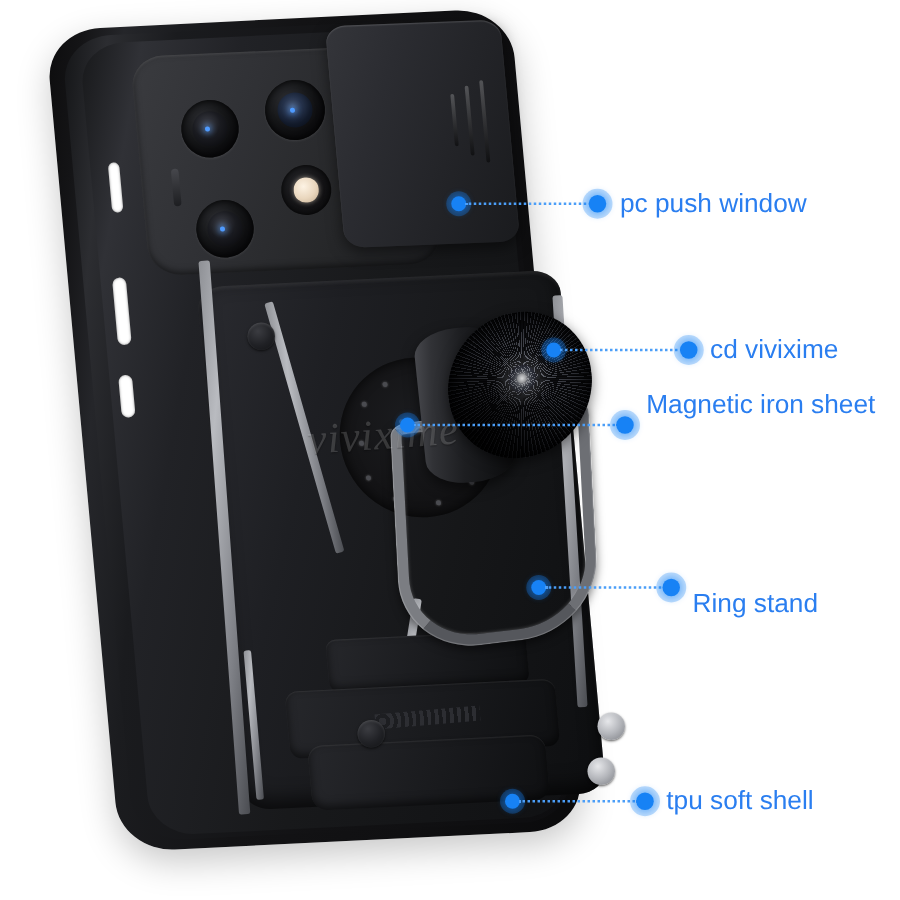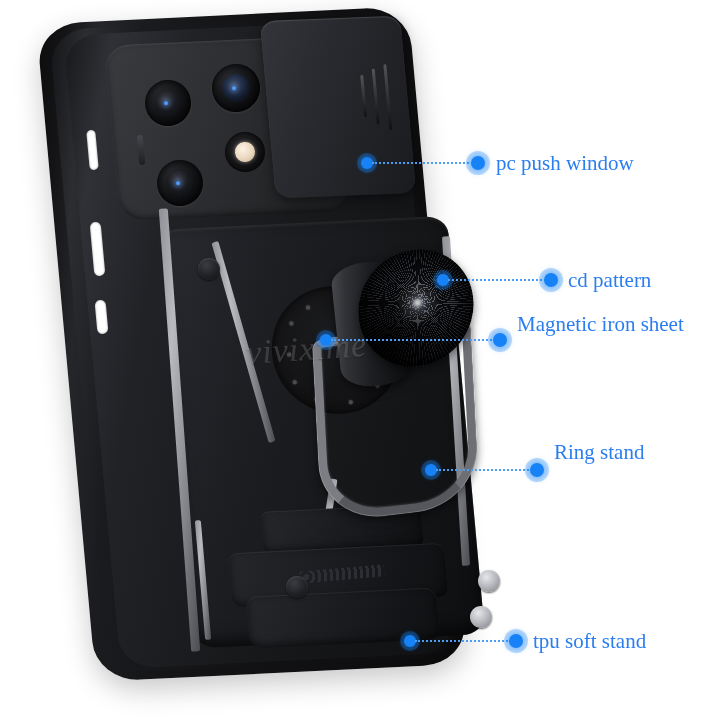--- a/index.html
+++ b/index.html
@@ -384,21 +384,21 @@
     border-top: 2px dotted var(--accent-line, #4b9ef8);
     transform: translateY(-50%);
   }
   .label {
     position: absolute;
     color: var(--accent-text, #2a7ef0);
     font-size: 21px;
     line-height: 1;
     white-space: nowrap;
     transform: translateY(-50%);
-    font-family: Liberation Serif, serif;
+    font-family: Liberation Sans, sans-serif;
   }
 </style>
 </head>
 <body>
 
 <div id="stage" style="--accent: #1782f5; --accent-line: #4b9ef8; --accent-text: #2a7ef0; background: rgb(255, 255, 255);">
 
   <div id="product">
 
     <div class="shell-outer"></div>
@@ -477,37 +477,37 @@
     <span class="dot small" style="left:367px;top:163px"></span>
     <span class="leader" style="left:372px;top:163px;width:101px"></span>
     <span class="dot" style="left:478px;top:163px"></span>
     <span class="label" style="left:496px;top:163px">pc push window</span>
   </div>
 
   <div class="callout">
     <span class="dot small" style="left:443px;top:280px"></span>
     <span class="leader" style="left:448px;top:280px;width:98px"></span>
     <span class="dot" style="left:551px;top:280px"></span>
-    <span class="label" style="left:568px;top:280px">cd pattern</span>
+    <span class="label" style="left:568px;top:280px">cd vivixime</span>
   </div>
 
   <div class="callout">
     <span class="dot small" style="left:326px;top:340px"></span>
     <span class="leader" style="left:331px;top:340px;width:164px"></span>
     <span class="dot" style="left:500px;top:340px"></span>
     <span class="label" style="left:517px;top:324px">Magnetic iron sheet</span>
   </div>
 
   <div class="callout">
     <span class="dot small" style="left:431px;top:470px"></span>
     <span class="leader" style="left:436px;top:470px;width:96px"></span>
     <span class="dot" style="left:537px;top:470px"></span>
-    <span class="label" style="left:554px;top:452px">Ring stand</span>
+    <span class="label" style="left:554px;top:483px">Ring stand</span>
   </div>
 
   <div class="callout">
     <span class="dot small" style="left:410px;top:641px"></span>
     <span class="leader" style="left:415px;top:641px;width:96px"></span>
     <span class="dot" style="left:516px;top:641px"></span>
-    <span class="label" style="left:533px;top:641px">tpu soft stand</span>
+    <span class="label" style="left:533px;top:641px">tpu soft shell</span>
   </div>
 
 </div>
 
 </body></html>

